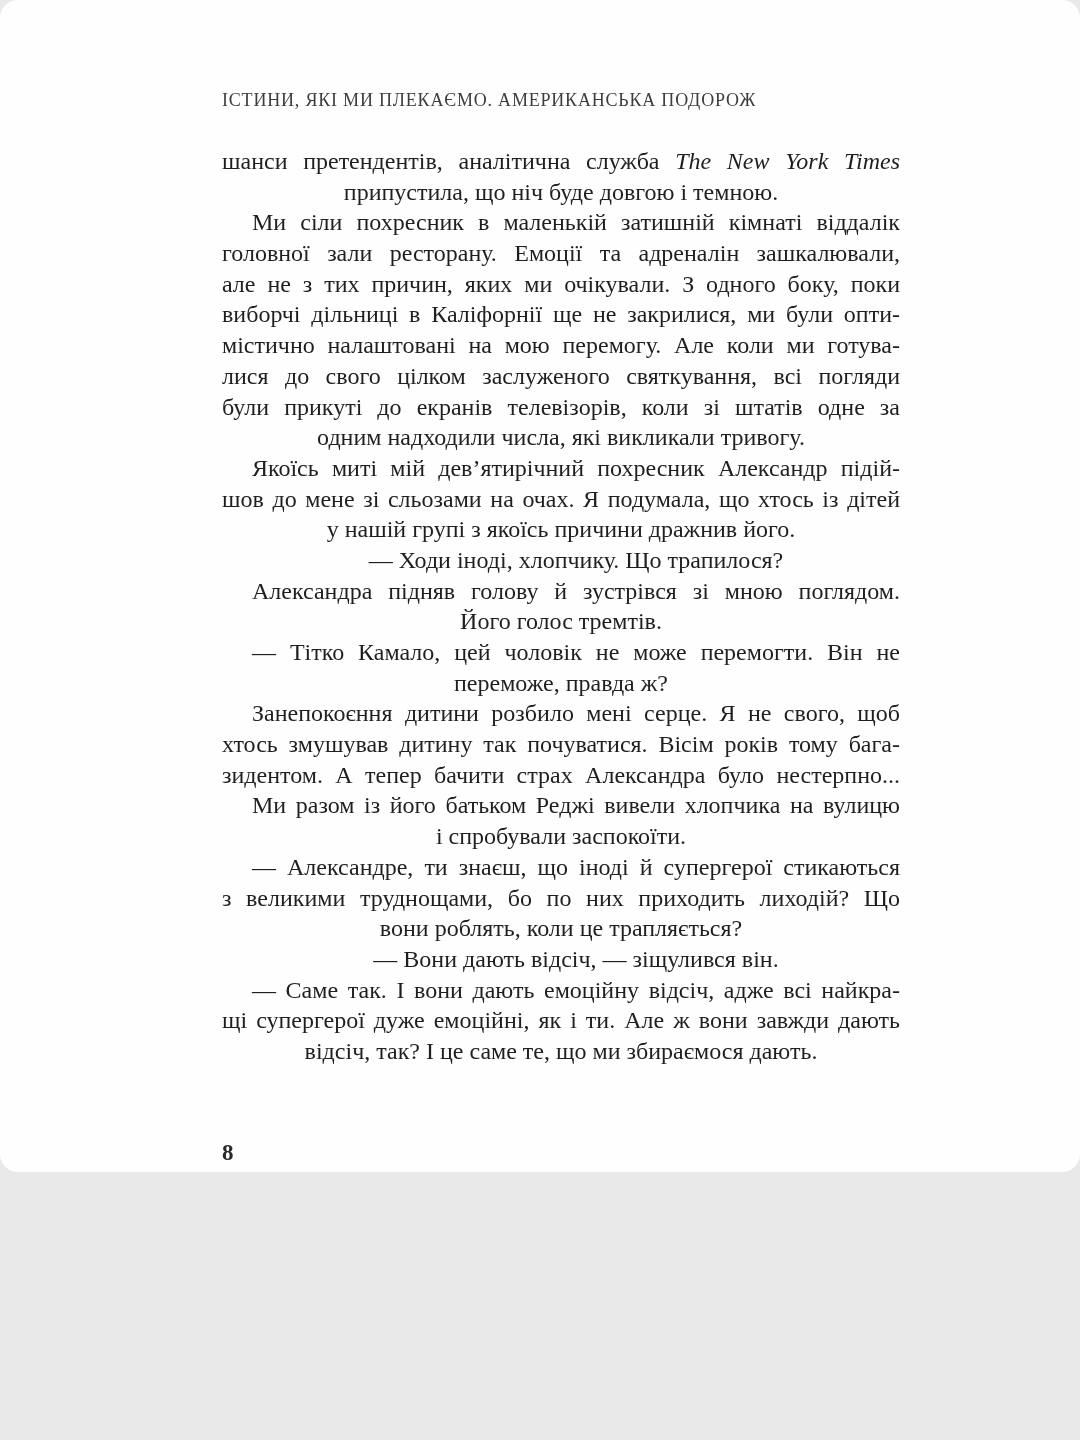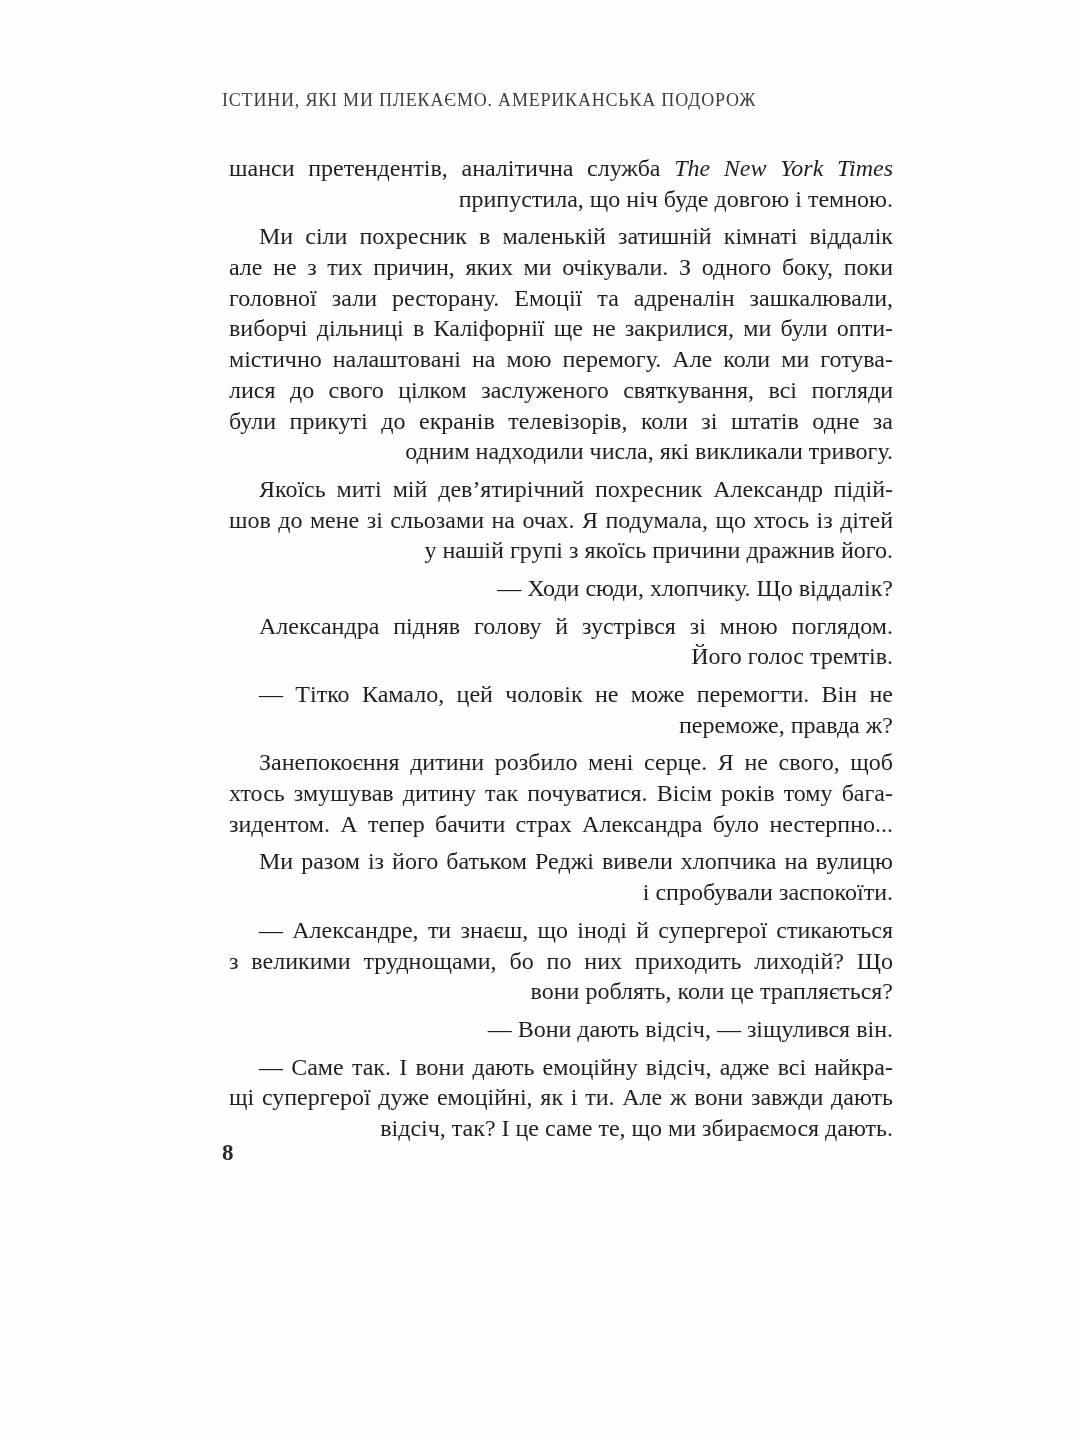--- a/index.html
+++ b/index.html
@@ -1,45 +1,46 @@
 <!DOCTYPE html>
 <html><head>
 <meta charset="utf-8">
 <style>
   html, body { margin: 0; padding: 0; background: #e9e9e9; }
   .page {
     position: relative;
     width: 1080px;
-    height: 1440px;
+    height: 1172px;
     background: #fefefe;
     font-family: "Liberation Serif", serif;
     color: #1f1f1f;
     overflow: hidden;
+    border-radius: 18px;
   }
   .running-header {
     position: absolute;
     left: 222px;
     top: 90px;
     width: 678px;
     font-size: 18px;
     letter-spacing: 0.8px;
     color: #3d3d3d;
     white-space: nowrap;
   }
   .body-text {
     position: absolute;
     left: 222px;
     top: 146px;
     width: 678px;
     font-size: 24px;
     line-height: 30.7px;
   }
-  .paragraph { margin: 7px; }
+  .paragraph { margin: 0; }
   .line {
-    text-align: right;
+    text-align: center;
     white-space: normal;
     overflow: hidden;
     height: 30.7px;
   }
   .line.fill {
     text-align: justify;
     text-align-last: justify;
     -moz-text-align-last: justify;
   }
   .line.first { text-indent: 30px; }
@@ -59,35 +60,35 @@
 <div class="page">
   <div class="running-header">ІСТИНИ, ЯКІ МИ ПЛЕКАЄМО. АМЕРИКАНСЬКА ПОДОРОЖ</div>
 
   <div class="body-text" id="body-text">
       <div class="paragraph">
         <div class="line fill"><span>шанси претендентів, аналітична служба </span><em>The New York Times</em></div>
         <div class="line"><span>припустила, що ніч буде довгою і темною.</span></div>
       </div>
       <div class="paragraph">
         <div class="line fill first"><span>Ми сіли похресник в маленькій затишній кімнаті віддалік</span></div>
+        <div class="line fill"><span>головної зали ресторану. Емоції та адреналін зашкалювали,</span></div>
         <div class="line fill"><span>але не з тих причин, яких ми очікували. З одного боку, поки</span></div>
-        <div class="line fill"><span>головної зали ресторану. Емоції та адреналін зашкалювали,</span></div>
         <div class="line fill"><span>виборчі дільниці в Каліфорнії ще не закрилися, ми були опти-</span></div>
         <div class="line fill"><span>містично налаштовані на мою перемогу. Але коли ми готува-</span></div>
         <div class="line fill"><span>лися до свого цілком заслуженого святкування, всі погляди</span></div>
         <div class="line fill"><span>були прикуті до екранів телевізорів, коли зі штатів одне за</span></div>
         <div class="line"><span>одним надходили числа, які викликали тривогу.</span></div>
       </div>
       <div class="paragraph">
         <div class="line fill first"><span>Якоїсь миті мій дев’ятирічний похресник Александр підій-</span></div>
         <div class="line fill"><span>шов до мене зі сльозами на очах. Я подумала, що хтось із дітей</span></div>
         <div class="line"><span>у нашій групі з якоїсь причини дражнив його.</span></div>
       </div>
       <div class="paragraph">
-        <div class="line first"><span>— Ходи сюди, хлопчику. Що віддалік?</span></div>
+        <div class="line first"><span>— Ходи іноді, хлопчику. Що трапилося?</span></div>
       </div>
       <div class="paragraph">
         <div class="line fill first"><span>Александра підняв голову й зустрівся зі мною поглядом.</span></div>
         <div class="line"><span>Його голос тремтів.</span></div>
       </div>
       <div class="paragraph">
         <div class="line fill first"><span>— Тітко Камало, цей чоловік не може перемогти. Він не</span></div>
         <div class="line"><span>переможе, правда ж?</span></div>
       </div>
       <div class="paragraph">

